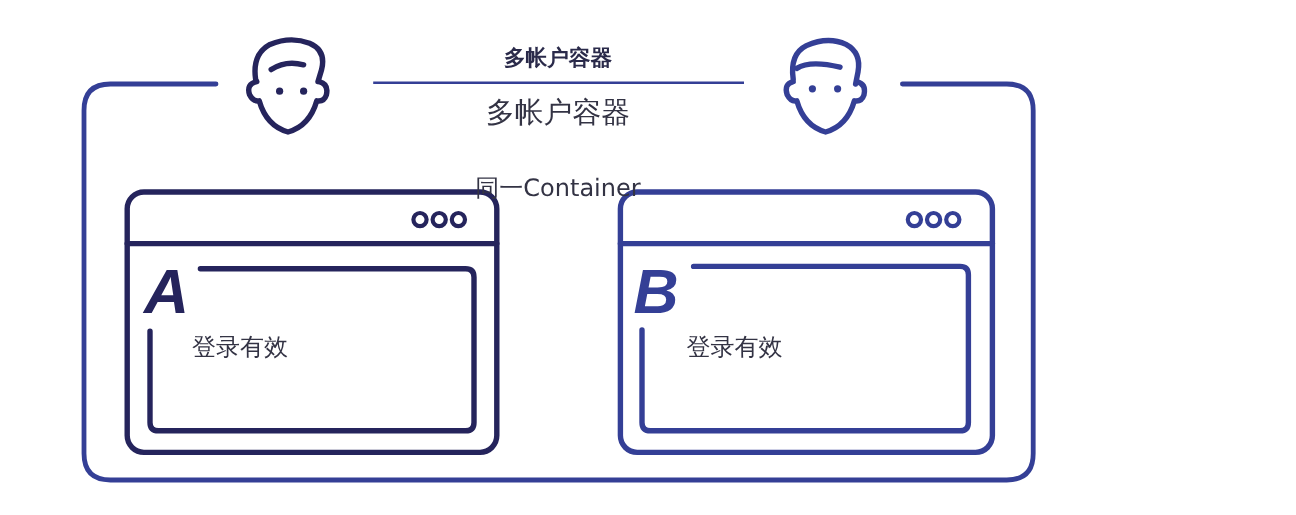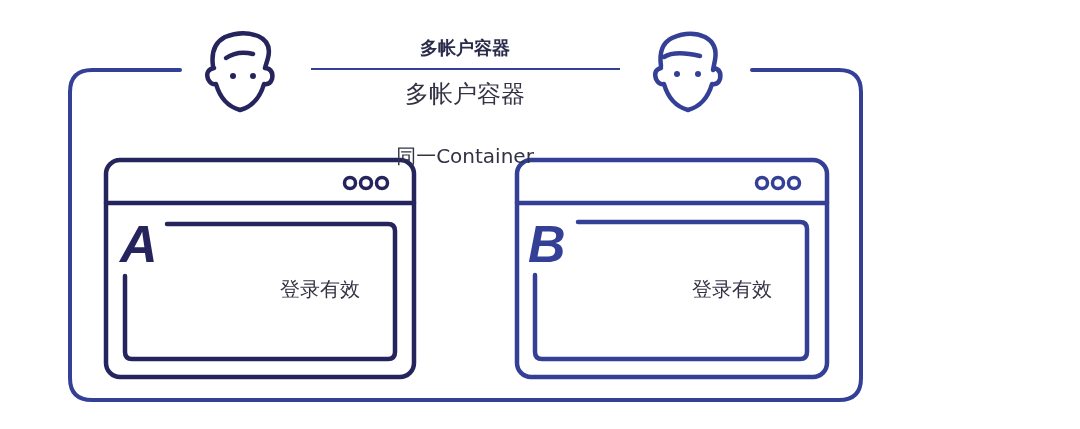--- a/index.html
+++ b/index.html
@@ -6,21 +6,21 @@
     body { width: 1080px; height: 429px; position: relative; overflow: hidden;
            font-family: "DejaVu Sans", "Liberation Sans", sans-serif; }
     .abs { position: absolute; }
     svg.canvas { position: absolute; left: 0; top: 0; }
     .title { left: 310px; top: 36px; width: 310px; text-align: center;
              font-size: 18px; font-weight: bold; color: #2a2a4a; }
     .subtitle { left: 310px; top: 78px; width: 310px; text-align: center;
                 font-size: 24px; color: #333344; }
     .container-label { left: 310px; top: 127px; width: 310px; text-align: center;
                        font-size: 20px; color: #333344; margin-top: 16px; }
-    .status { font-size: 20px; color: #333344; text-align: right; width: 200px; }
+    .status { font-size: 20px; color: #333344; text-align: left; width: 200px; }
     .letter { font-family: "Liberation Sans", sans-serif; font-weight: bold; font-style: italic;
               font-size: 52px; line-height: 52px; }
   </style>
 </head>
 <body>
 
 <svg class="canvas" width="1080" height="429" viewBox="0 0 1080 429">
 
   <path d="M180 70 L92 70 Q70 70 70 92 L70 378 Q70 400 92 400 L839 400 Q861 400 861 378 L861 92 Q861 70 839 70 L752 70" fill="none" stroke="#343f96" stroke-width="4" stroke-linecap="round"></path>
 

